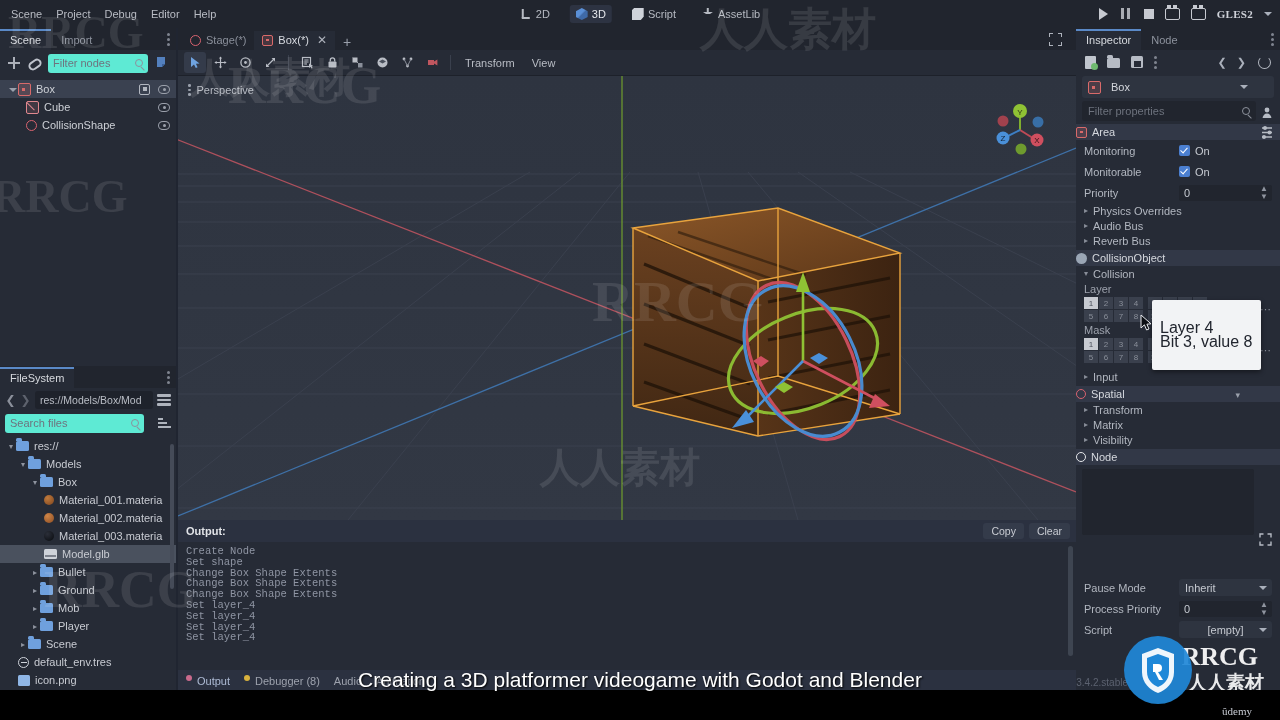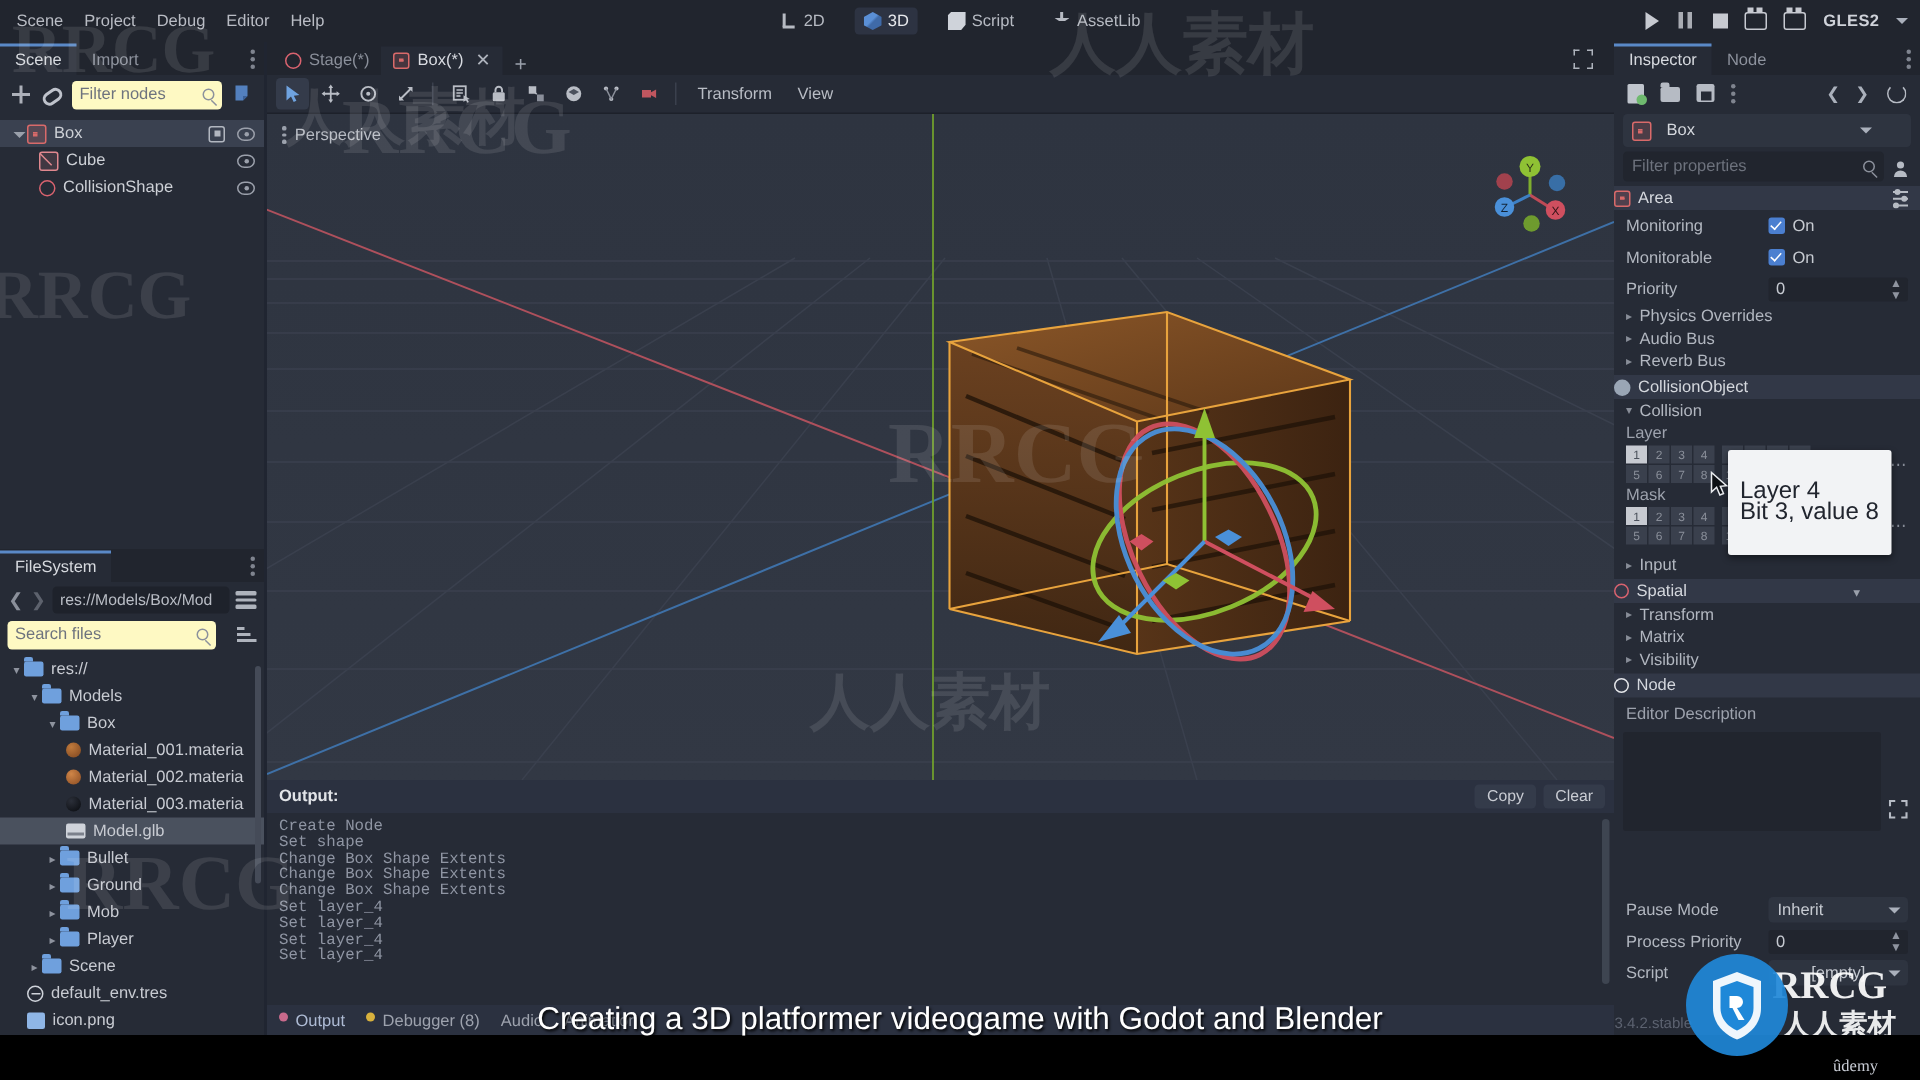--- a/index.html
+++ b/index.html
@@ -68,21 +68,21 @@
   .stop-ico { width: 10px; height: 10px; background: #c7cad1; }
   .movie-ico {
     width: 15px; height: 12px; border: 1.6px solid #c7cad1; border-radius: 2px; position: relative;
   }
   .movie-ico::before {
     content:""; position:absolute; left:1px; top:-4px; width:4px; height:3px; background:#c7cad1;
   }
   .movie-ico::after {
     content:""; position:absolute; left:7px; top:-4px; width:4px; height:3px; background:#c7cad1;
   }
-  .gles-label { font-size: 11px; color: #cfd2d9; font-weight: bold; letter-spacing: .3px; }
+  .gles-label { font-size: 11px; color: #cfd2d9; font-weight: bold; letter-spacing: .3px; font-family: Liberation Serif, serif; }
   .caret-dn {
     width:0;height:0;border-left:4px solid transparent;border-right:4px solid transparent;
     border-top:4px solid #aab0bb;
   }
 
   
   .panel { position: absolute; background: #262b36; }
   .panel-tabbar {
     height: 22px; background: #21252e; display: flex; align-items: flex-end;
     position: relative;
@@ -104,21 +104,21 @@
     height: 26px; display: flex; align-items: center; gap: 6px; padding: 0 6px;
     background: #262b36;
   }
   .tb-btn { width:16px; height:16px; position:relative; opacity:.85; }
   .plus-ico::before { content:""; position:absolute; left:7px; top:2px; width:2px; height:12px; background:#c4c8d0; }
   .plus-ico::after  { content:""; position:absolute; left:2px; top:7px; width:12px; height:2px; background:#c4c8d0; }
   .link-ico {
     width:14px;height:9px;border:2px solid #bfc3cc;border-radius:5px;transform:rotate(-35deg);margin-top:3px;
   }
   .filter-box {
-    flex: 1; height: 19px; background: #fef9c3; border-radius: 3px;
+    flex: 1; height: 19px; background: #5eead4; border-radius: 3px;
     display: flex; align-items: center; padding: 0 5px; gap: 4px; color: #6e737e;
     font-size: 11px;
   }
   .mag {
     width: 8px; height: 8px; border: 1.4px solid #8c919c; border-radius: 50%;
     position: relative; flex-shrink: 0;
   }
   .mag::after {
     content:""; position:absolute; right:-3px; bottom:-3px; width:5px; height:1.4px;
     background:#8c919c; transform:rotate(45deg);
@@ -1084,21 +1084,20 @@
     </div>
     <div class="fold-row">
       <span class="tri-r">▸</span>
       <span>Visibility</span>
     </div>
 
     <div class="sect-head">
       <span style="width:10px;height:10px;border:1.6px solid #e5e7ea;border-radius:50%;display:inline-block"></span>
       <span>Node</span>
     </div>
-    <div style="padding:5px 8px 2px 8px;font-size:11px;color:#9da2ad">Editor Description</div>
     <div class="desc-box" style="margin-right:26px"></div>
     <div style="position:absolute;right:8px;top:505px;width:13px;height:13px">
       <svg width="13" height="13" viewBox="0 0 13 13">
           <g stroke="#b6bbc4" stroke-width="1.4" fill="none">
             <path d="M1 4.5 V1 H4.5"></path>
             <path d="M8.5 1 H12 V4.5"></path>
             <path d="M12 8.5 V12 H8.5"></path>
             <path d="M4.5 12 H1 V8.5"></path>
           </g>
         </svg>

